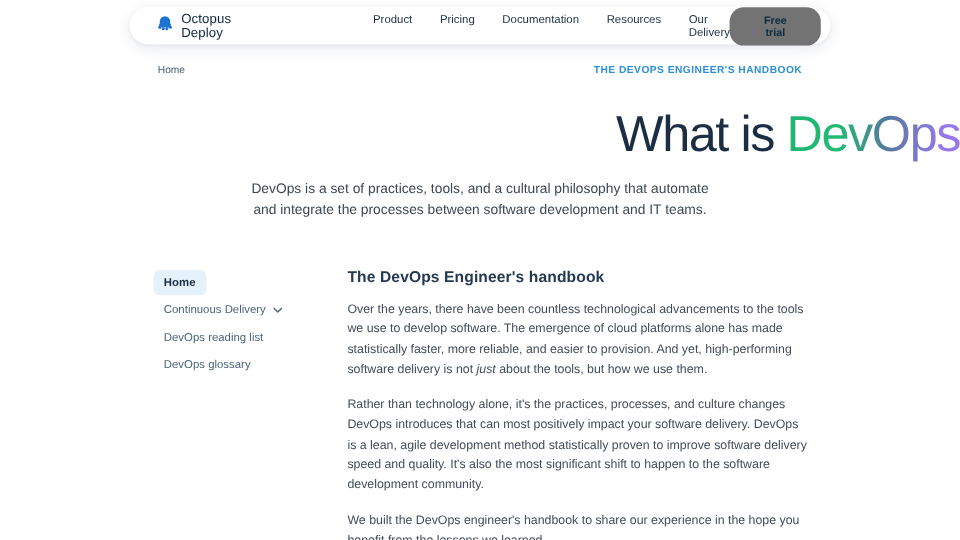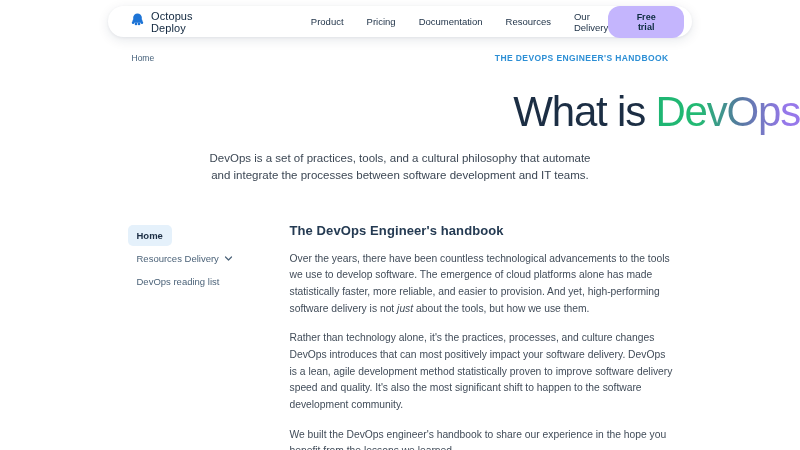--- a/index.html
+++ b/index.html
@@ -8,24 +8,24 @@
 
   
   .nav-pill {
     width: 584px; height: 31px; margin: 6px auto 0;
     background: #ffffff; border-radius: 18px;
     box-shadow: 0 3px 12px rgba(20,40,70,.10), 0 1px 3px rgba(20,40,70,.06);
     display: flex; align-items: center; padding: 0 8px 0 22px;
   }
   .brand { display: flex; align-items: center; gap: 6px; cursor: pointer; }
   .brand-name { font-size: 11px; font-weight: normal; color: #10263d; letter-spacing: .1px; }
-  .nav-links { display: flex; align-items: center; gap: 23px; margin-left: 118px; }
+  .nav-links { display: flex; gap: 23px; margin-left: 118px; }
   .nav-link { font-size: 9.5px; color: #22354a; cursor: pointer; }
   .cta-btn {
-    margin-left: auto; background: #c4b5fd; color: #0c2b3f;
+    margin-left: auto; background: #737373; color: #0c2b3f;
     font-size: 9px; font-weight: bold; border: none; cursor: pointer;
     padding: 6px 26px; border-radius: 12px;
   }
 
   
   .crumb-row {
     width: 537px; margin: 16px auto 0;
     display: flex; justify-content: space-between; align-items: center;
   }
   .crumb-home { font-size: 8.5px; color: #45607a; cursor: pointer; }
@@ -106,29 +106,32 @@
   <p class="hero-sub">DevOps is a set of practices, tools, and a cultural philosophy that automate and integrate the processes between software development and IT teams.</p>
 </section>
 
 <div class="content">
 
   <aside class="sidebar">
     <div class="side-item active">
       <span>Home</span>
     </div>
     <div class="side-item">
-      <span>Resources Delivery</span>
+      <span>Continuous Delivery</span>
       <span class="chev">
         <svg width="9" height="9" viewBox="0 0 12 12">
             <polyline points="2,4 6,8 10,4" fill="none" stroke="#4c6379" stroke-width="1.6" stroke-linecap="round" stroke-linejoin="round"></polyline>
           </svg>
       </span>
     </div>
     <div class="side-item">
       <span>DevOps reading list</span>
+    </div>
+    <div class="side-item">
+      <span>DevOps glossary</span>
     </div>
   </aside>
 
   <main class="main-col">
     <h2 class="h2">The DevOps Engineer's handbook</h2>
     <p class="para"><span>Over the years, there have been countless technological advancements to the tools we use to develop software. The emergence of cloud platforms alone has made statistically faster, more reliable, and easier to provision. And yet, high-performing software delivery is not </span><em>just</em><span> about the tools, but how we use them.</span></p>
     <p class="para">Rather than technology alone, it's the practices, processes, and culture changes DevOps introduces that can most positively impact your software delivery. DevOps is a lean, agile development method statistically proven to improve software delivery speed and quality. It's also the most significant shift to happen to the software development community.</p>
     <p class="para">We built the DevOps engineer's handbook to share our experience in the hope you benefit from the lessons we learned.</p>
 
   </main>

